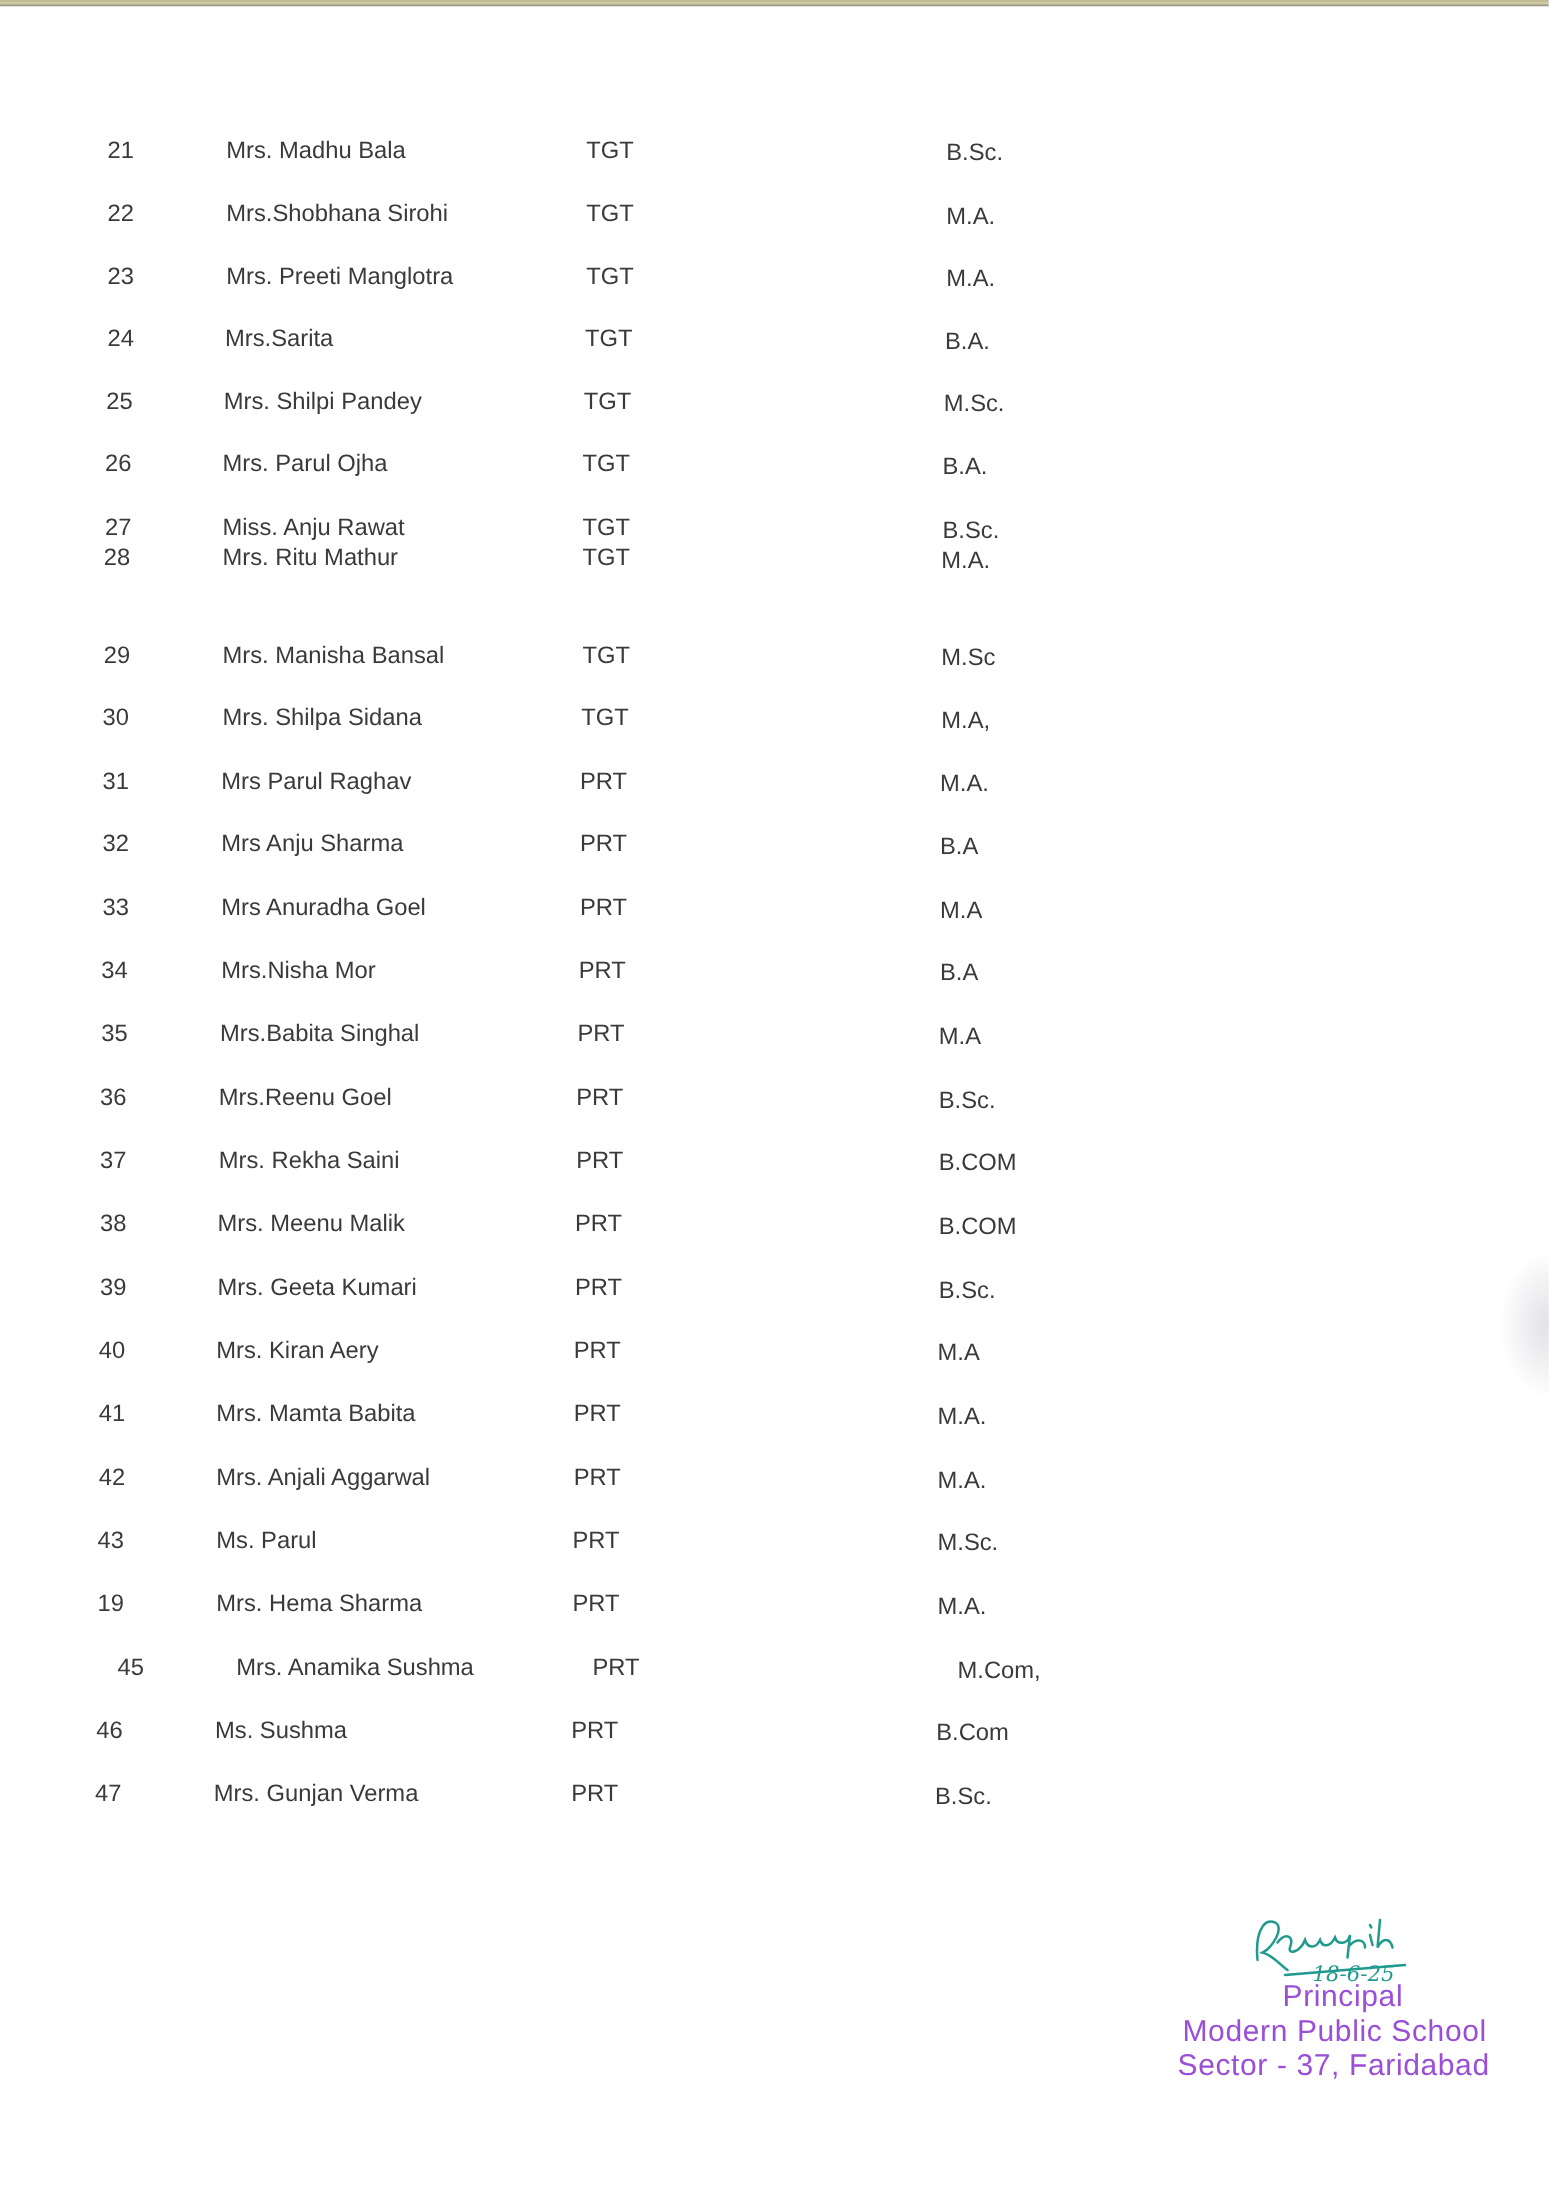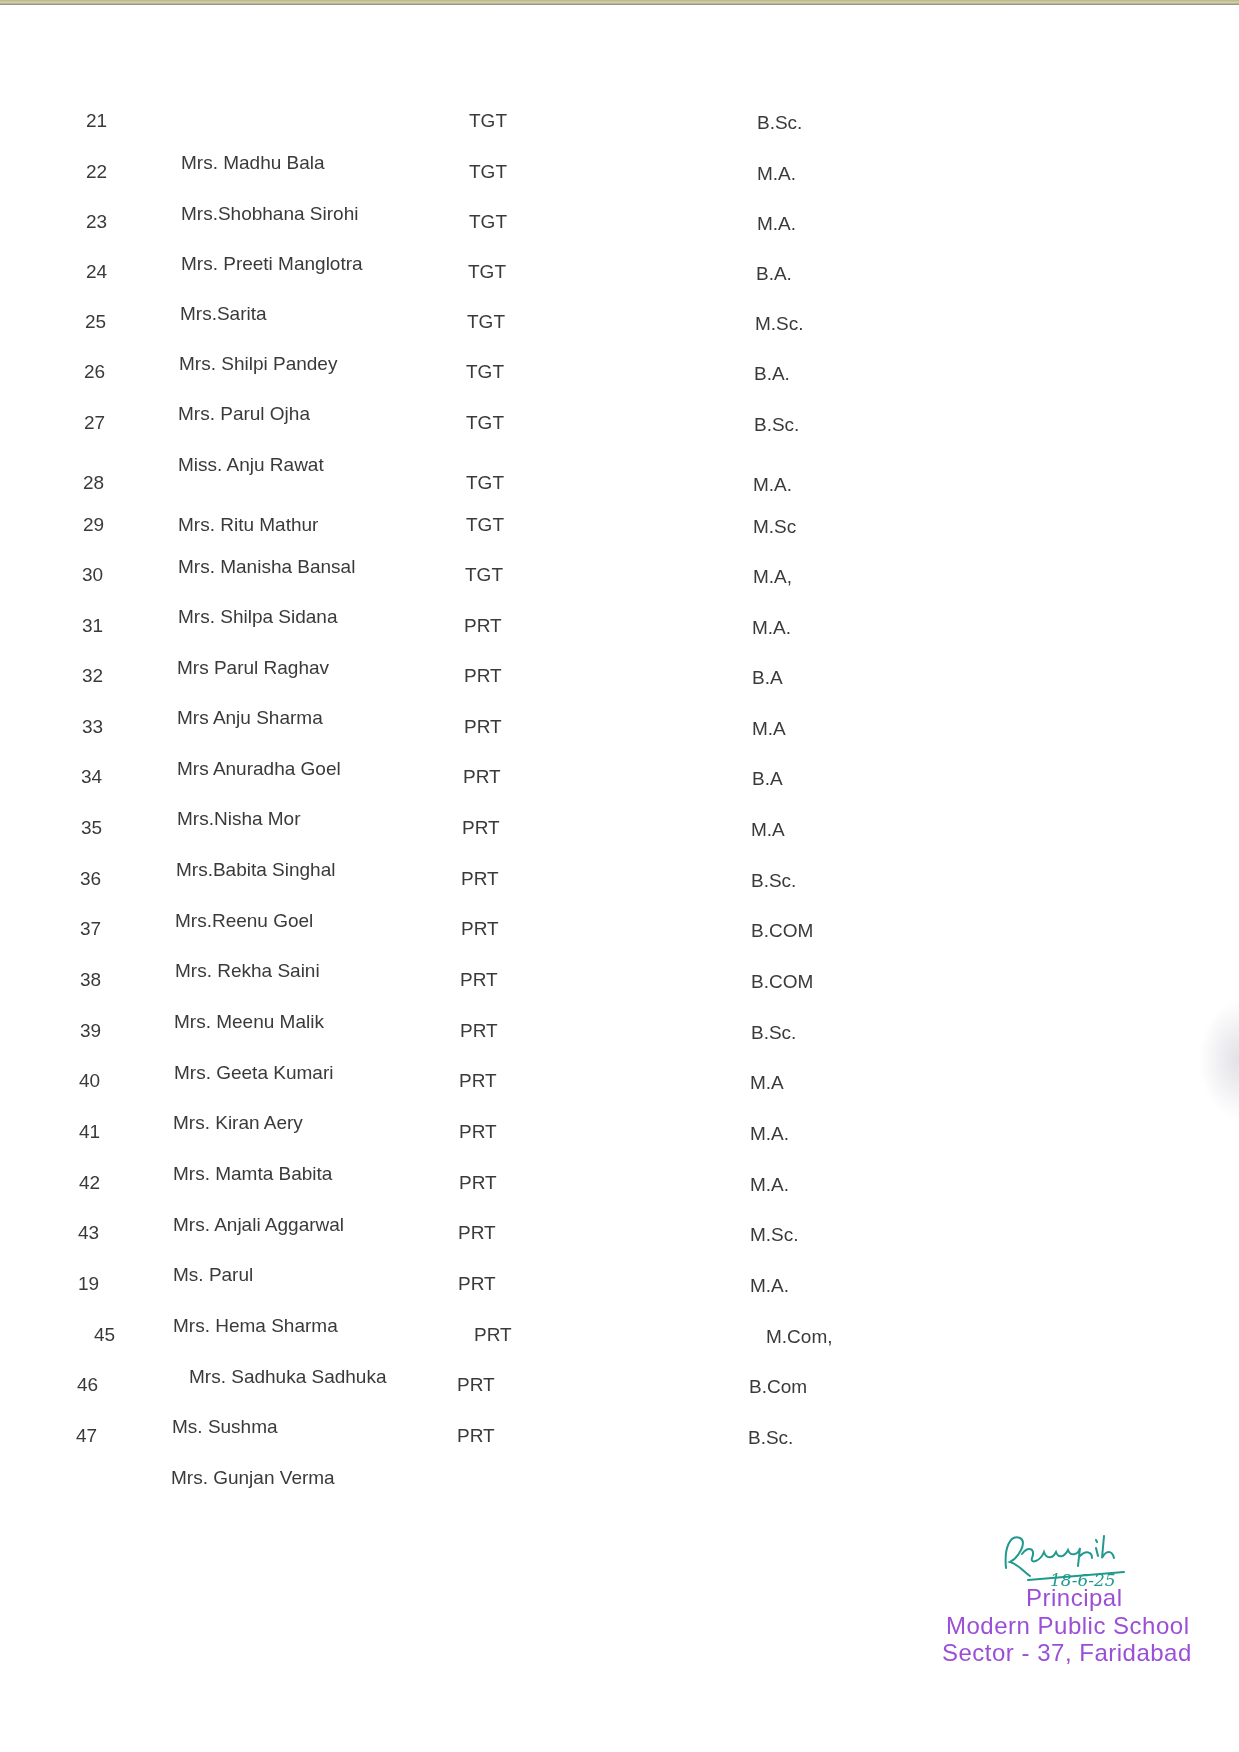--- a/index.html
+++ b/index.html
@@ -38,21 +38,21 @@
     }
     .row {
       position: absolute;
       height: 30px;
       font-size: 19px;
       line-height: 30px;
       white-space: nowrap;
     }
     .cell { position: absolute; top: 0; }
     .c-no   { left: 0; }
-    .c-name { left: 95px; margin-top: 42px; }
+    .c-name { left: 95px; }
     .c-post { left: 389px; }
     .c-qual { left: 676px; }
 
     .stamp {
       position: absolute;
       left: 940px;
       top: 1528px;
       width: 290px;
       height: 150px;
     }
@@ -127,21 +127,21 @@
     <span class="cell c-name" style="left:94px">Mrs. Parul Ojha</span>
     <span class="cell c-post" style="left:382px">TGT</span>
     <span class="cell c-qual" style="left:670px;top:2px">B.A.</span>
   </div>
   <div class="row" style="left:84px;top:408px;width:830px;">
     <span class="cell c-no">27</span>
     <span class="cell c-name" style="left:94px">Miss. Anju Rawat</span>
     <span class="cell c-post" style="left:382px">TGT</span>
     <span class="cell c-qual" style="left:670px;top:2px">B.Sc.</span>
   </div>
-  <div class="row" style="left:83px;top:468px;width:830px;">
+  <div class="row" style="left:83px;top:432px;width:830px;">
     <span class="cell c-no">28</span>
     <span class="cell c-name" style="left:95px">Mrs. Ritu Mathur</span>
     <span class="cell c-post" style="left:383px">TGT</span>
     <span class="cell c-qual" style="left:670px;top:2px">M.A.</span>
   </div>
   <div class="row" style="left:83px;top:510px;width:830px;">
     <span class="cell c-no">29</span>
     <span class="cell c-name" style="left:95px">Mrs. Manisha Bansal</span>
     <span class="cell c-post" style="left:383px">TGT</span>
     <span class="cell c-qual" style="left:670px;top:2px">M.Sc</span>
@@ -231,21 +231,21 @@
     <span class="cell c-qual" style="left:672px;top:2px">M.Sc.</span>
   </div>
   <div class="row" style="left:78px;top:1269px;width:830px;">
     <span class="cell c-no">19</span>
     <span class="cell c-name" style="left:95px">Mrs. Hema Sharma</span>
     <span class="cell c-post" style="left:380px">PRT</span>
     <span class="cell c-qual" style="left:672px;top:2px">M.A.</span>
   </div>
   <div class="row" style="left:94px;top:1320px;width:830px;">
     <span class="cell c-no">45</span>
-    <span class="cell c-name" style="left:95px">Mrs. Sadhuka Sadhuka</span>
+    <span class="cell c-name" style="left:95px">Mrs. Anamika Sushma</span>
     <span class="cell c-post" style="left:380px">PRT</span>
     <span class="cell c-qual" style="left:672px;top:2px">M.Com,</span>
   </div>
   <div class="row" style="left:77px;top:1370px;width:830px;">
     <span class="cell c-no">46</span>
     <span class="cell c-name" style="left:95px">Ms. Sushma</span>
     <span class="cell c-post" style="left:380px">PRT</span>
     <span class="cell c-qual" style="left:672px;top:2px">B.Com</span>
   </div>
   <div class="row" style="left:76px;top:1421px;width:830px;">

